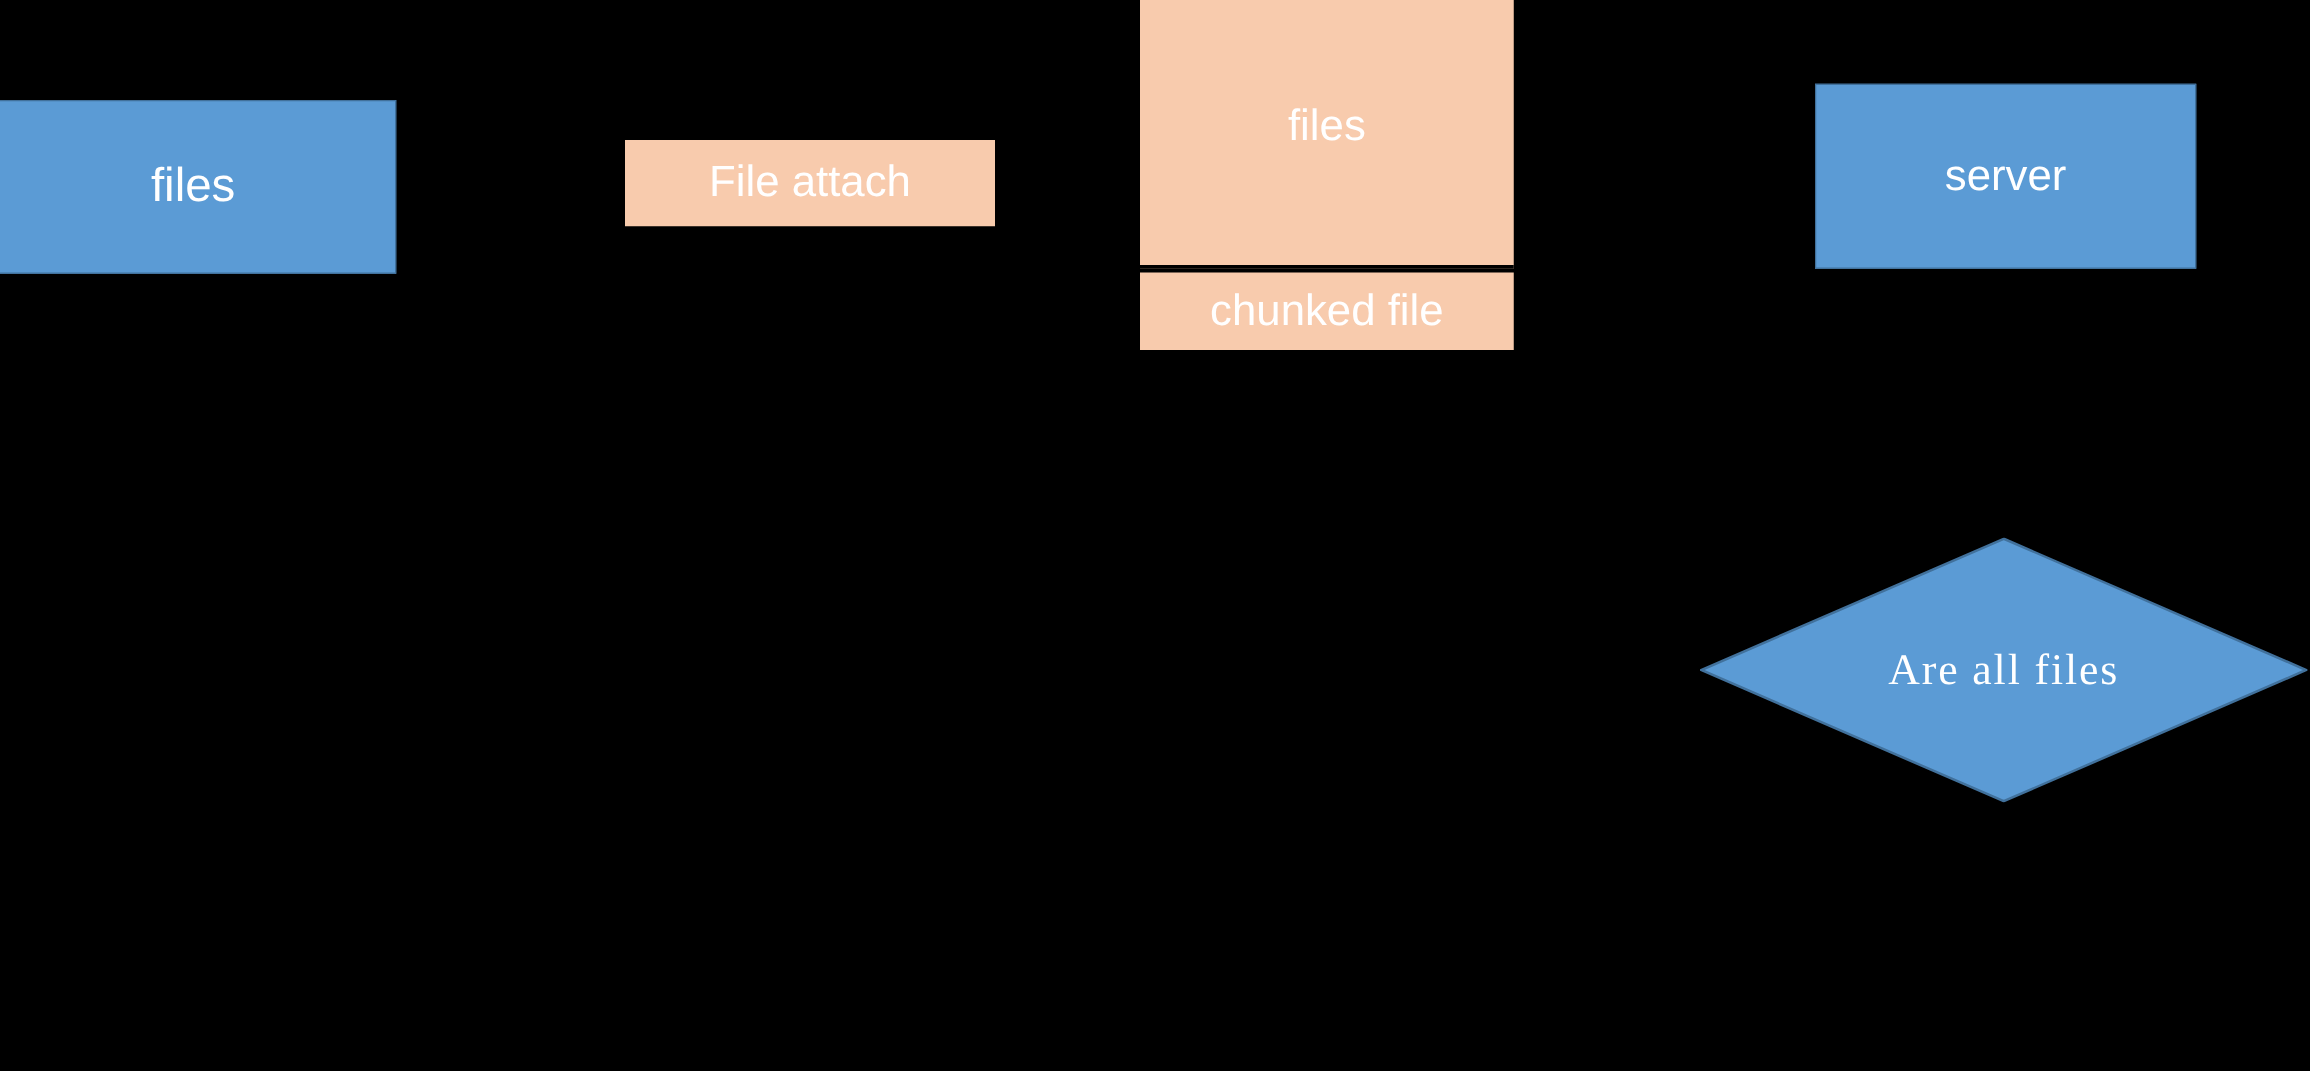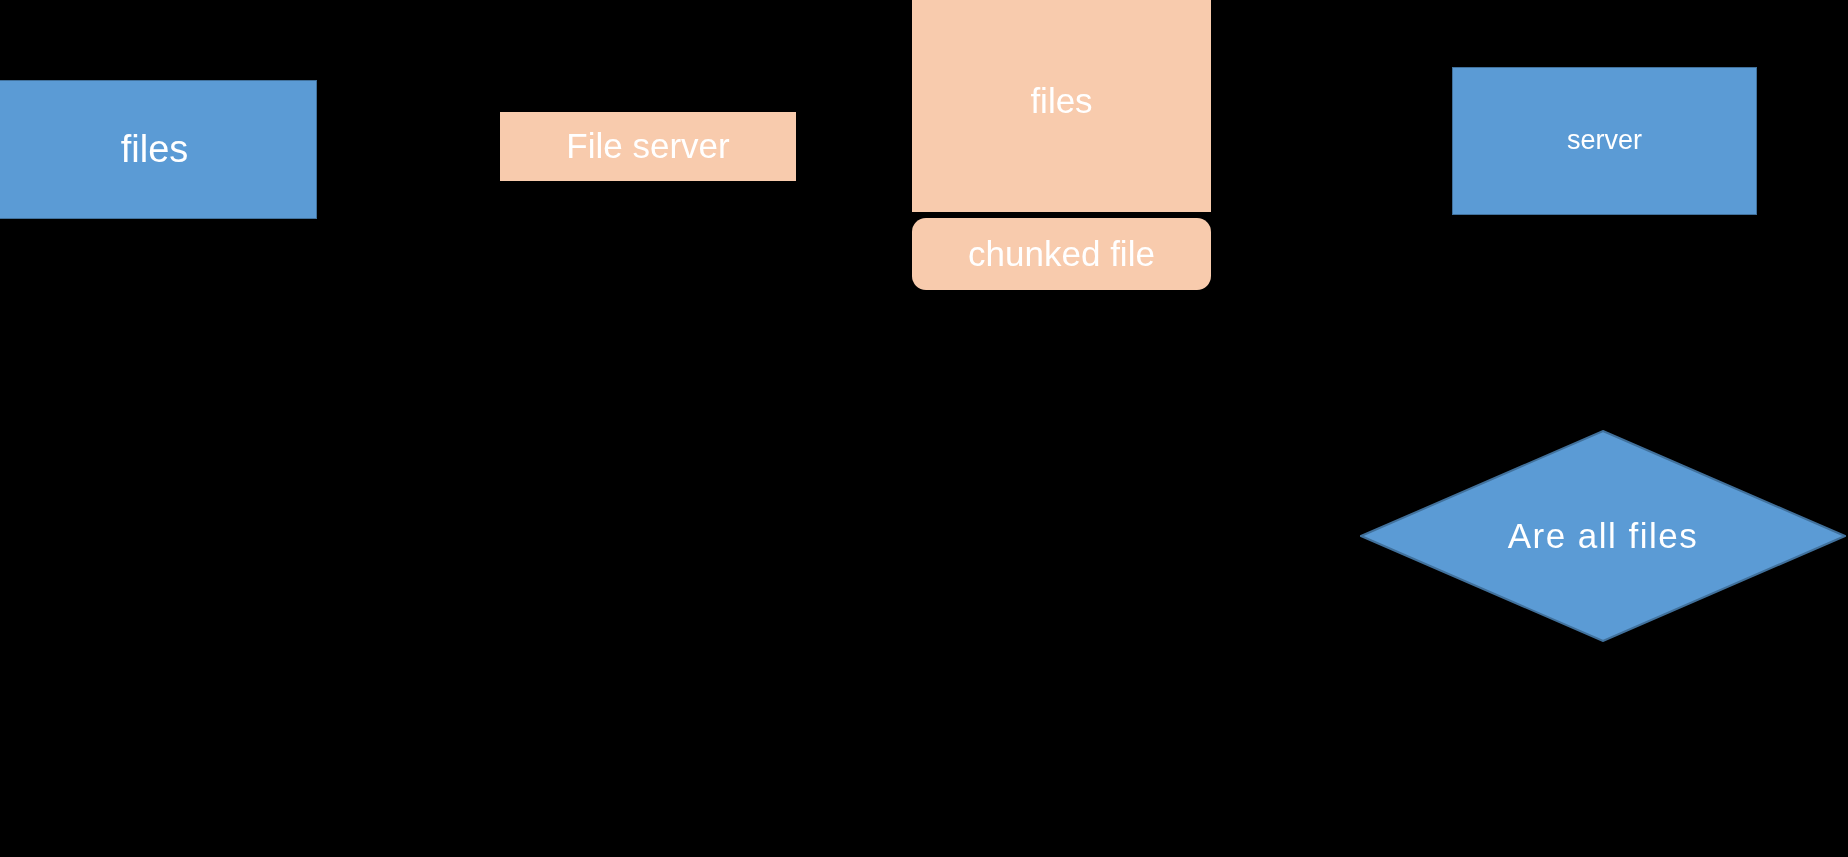--- a/index.html
+++ b/index.html
@@ -56,38 +56,38 @@
     top: -10px;
     width: 299px;
     height: 225px;
     font-size: 35px;
     border-bottom: 3px solid #000000;
   }
   #node-chunked-file {
     left: 912px;
     top: 218px;
     width: 299px;
-    height: 72px;
+    height: 62px;
     font-size: 35px;
-    border-radius: 14px;
   }
   #node-server {
     left: 1452px;
     top: 67px;
     width: 305px;
     height: 148px;
-    font-size: 27px;
+    font-size: 35px;
   }
 
   
   #node-decision {
     left: 1360px;
     top: 430px;
     width: 486px;
     height: 212px;
+    font-family: Liberation Serif, serif;
   }
   #node-decision .diamond-svg {
     position: absolute;
     inset: 0;
     width: 100%;
     height: 100%;
     display: block;
   }
   #node-decision .diamond-label {
     position: relative;
@@ -105,21 +105,21 @@
 </head>
 <body>
 
 <div id="canvas">
 
   <div class="node rect-blue" id="node-client">
     <span>files</span>
   </div>
 
   <div class="node rect-orange" id="node-file-attach">
-    <span>File server</span>
+    <span>File attach</span>
   </div>
 
   <div class="node rect-orange" id="node-upload">
     <span>files</span>
   </div>
 
   <div class="node rect-orange" id="node-chunked-file">
     <span>chunked file</span>
   </div>
 

